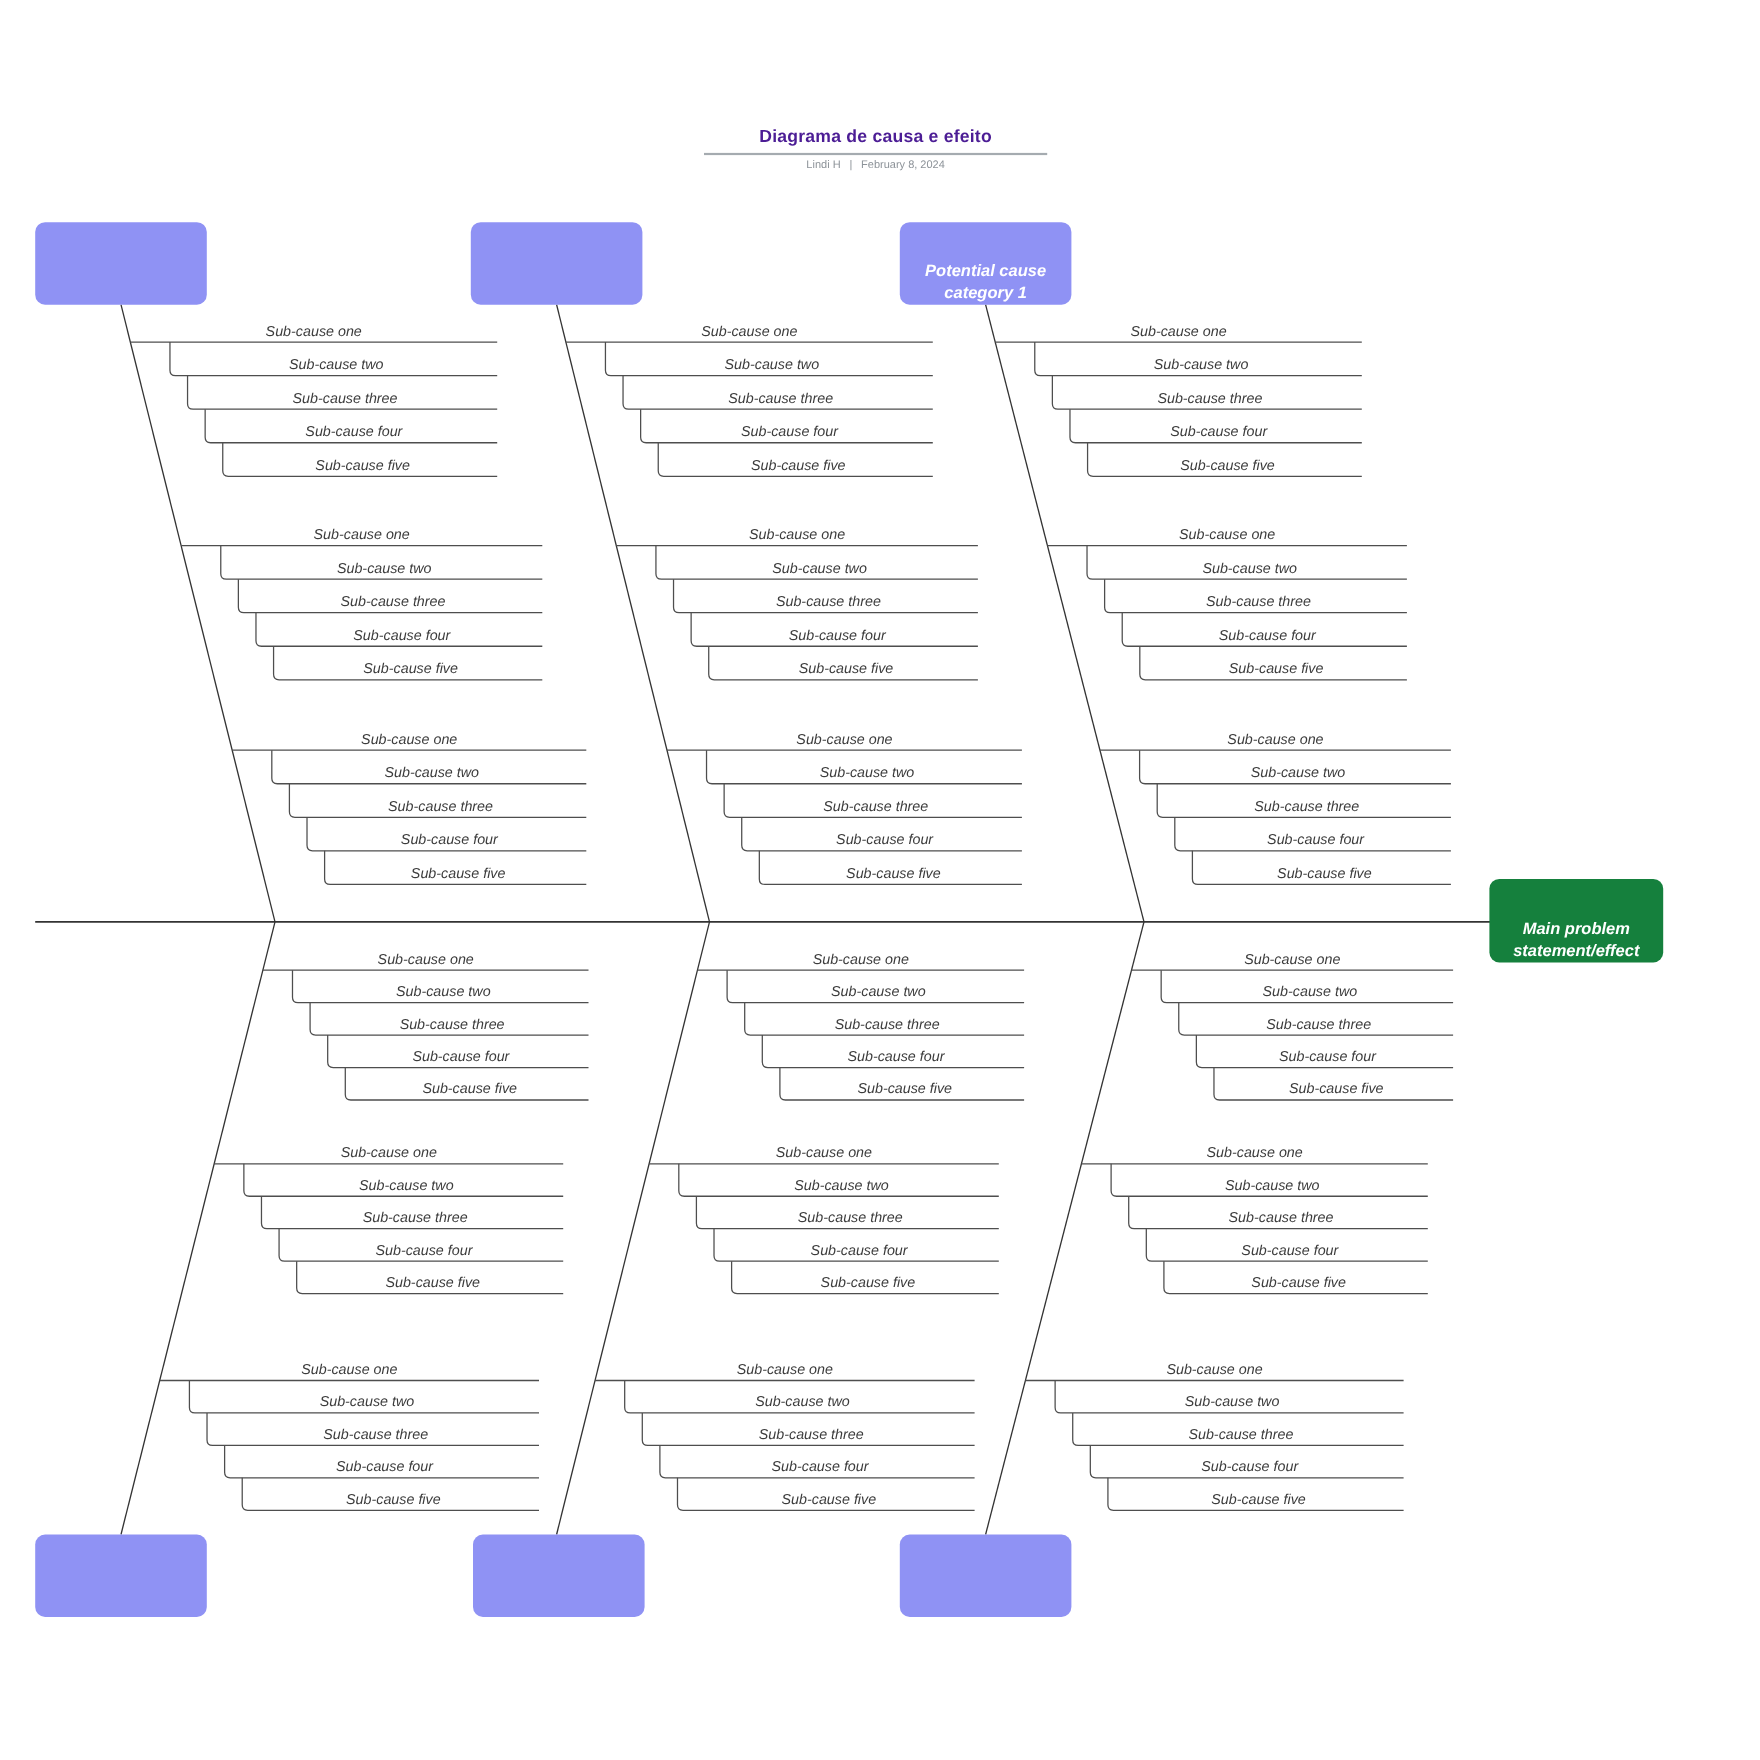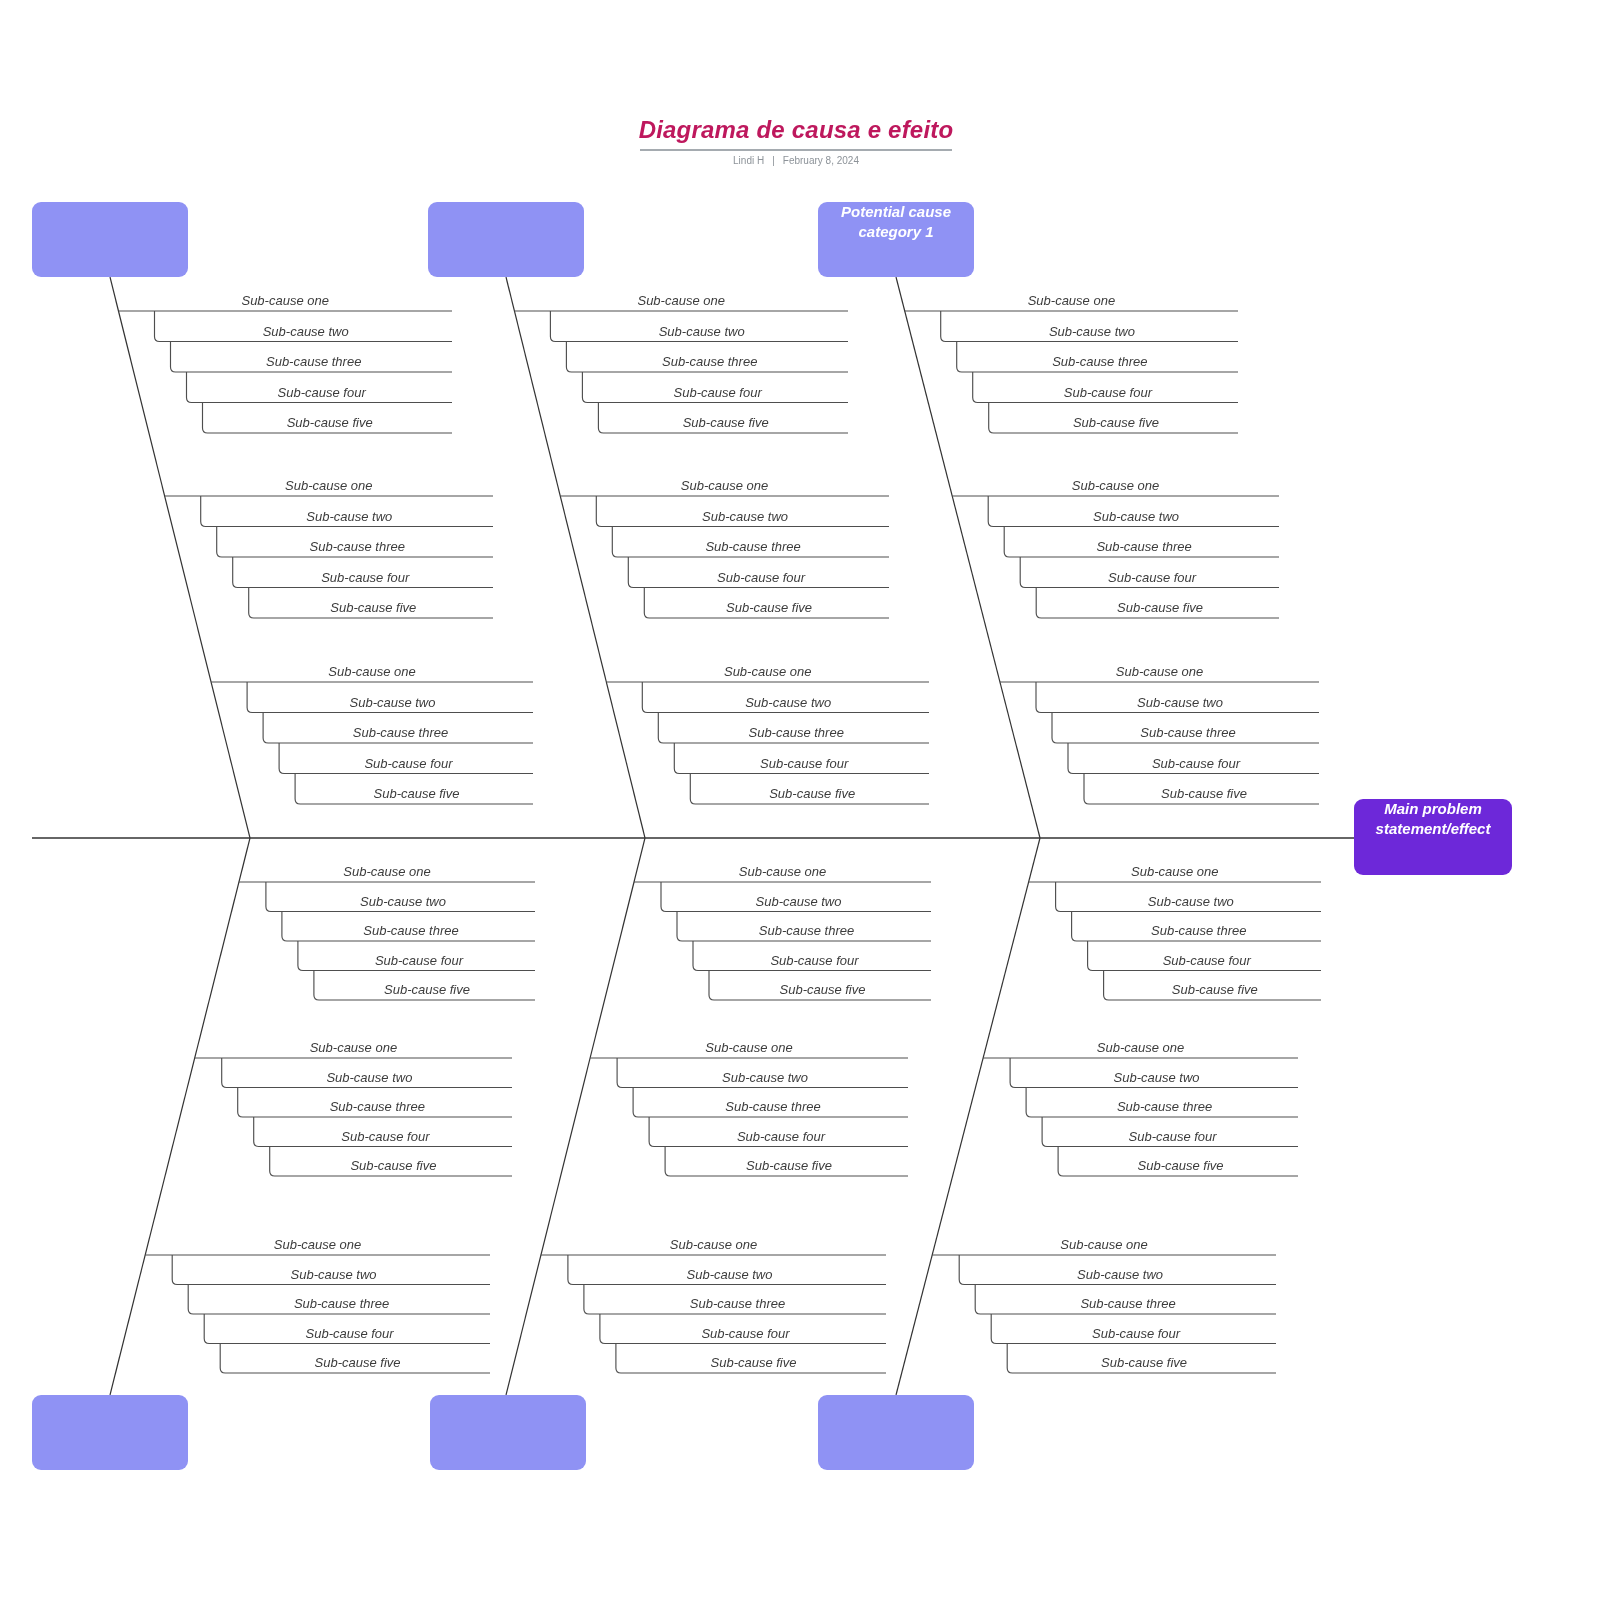--- a/index.html
+++ b/index.html
@@ -2,31 +2,31 @@
 <html><head>
 <meta charset="utf-8">
 <style>
   html,body{margin:0;padding:0;}
   body{
     width:1600px;height:1600px;position:relative;background:#ffffff;
     font-family:"Liberation Sans", sans-serif;overflow:hidden;
   }
   
   .header{position:absolute;left:496px;top:116px;width:600px;text-align:center;}
-  .title{font-size:24px;font-weight:bold;color:#be185d;letter-spacing:.2px;font-style:italic;}
+  .title{font-size:16px;font-weight:bold;color:#4c1d95;letter-spacing:.2px;}
   .title-rule{width:312px;height:2px;background:#a5abb0;margin:5px auto 0;}
   .subtitle{margin-top:4px;font-size:10px;color:#8d9399;}
   .subtitle .sep{margin:0 8px;}
   
   #canvas{position:absolute;left:0;top:0;}
   #canvas text{font:italic 13px "Liberation Sans", sans-serif;fill:#3c3c3c;}
   
   .cat-box,.main-box{
     position:absolute;width:156px;height:75px;border-radius:9px;
-    display:flex;align-items:flex-start;justify-content:center;text-align:center;
+    display:flex;align-items:flex-end;justify-content:center;text-align:center;
     background:#8f92f4;
   }
   .main-box{width:158px;height:76px;background:#6467f0;}
   .box-label{
     color:#ffffff;font-weight:bold;font-style:italic;font-size:15px;line-height:20px;
     padding:0 8px;
   }
 </style>
 </head>
 <body>
@@ -242,15 +242,15 @@
 <div class="cat-box" style="left: 32px; top: 1395px; background: rgb(143, 146, 244);">
   <span class="box-label"></span>
 </div>
 <div class="cat-box" style="left: 430px; top: 1395px; background: rgb(143, 146, 244);">
   <span class="box-label"></span>
 </div>
 <div class="cat-box" style="left: 818px; top: 1395px; background: rgb(143, 146, 244);">
   <span class="box-label"></span>
 </div>
 
-<div class="main-box" style="left: 1354px; top: 799px; background: #6d28d9;">
+<div class="main-box" style="left: 1354px; top: 799px; background: #15803d;">
   <span class="box-label">Main problem statement/effect</span>
 </div>
 
 </body></html>

